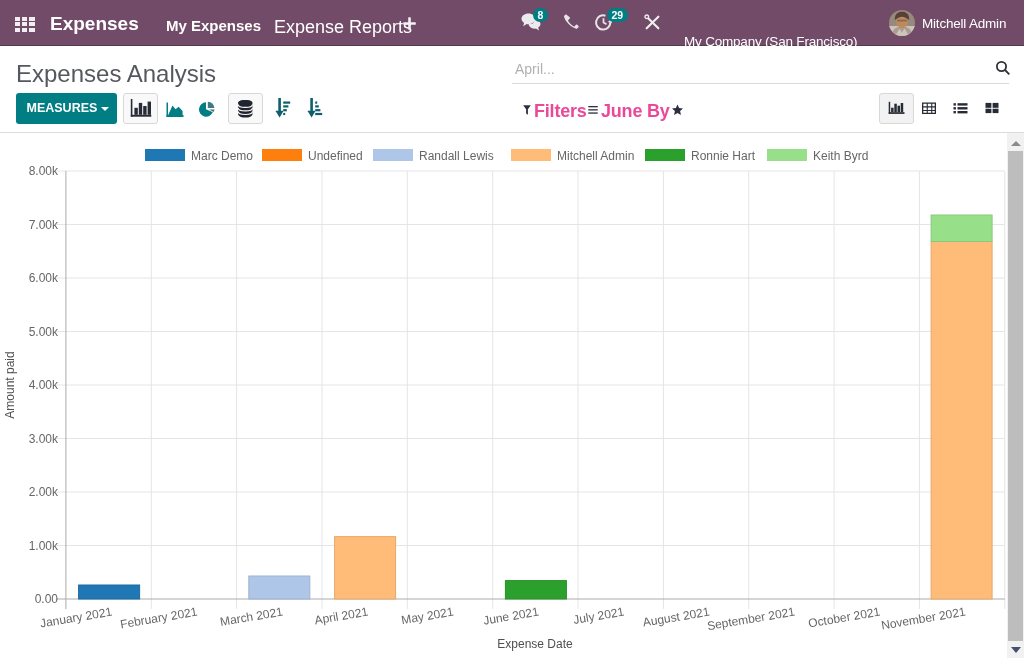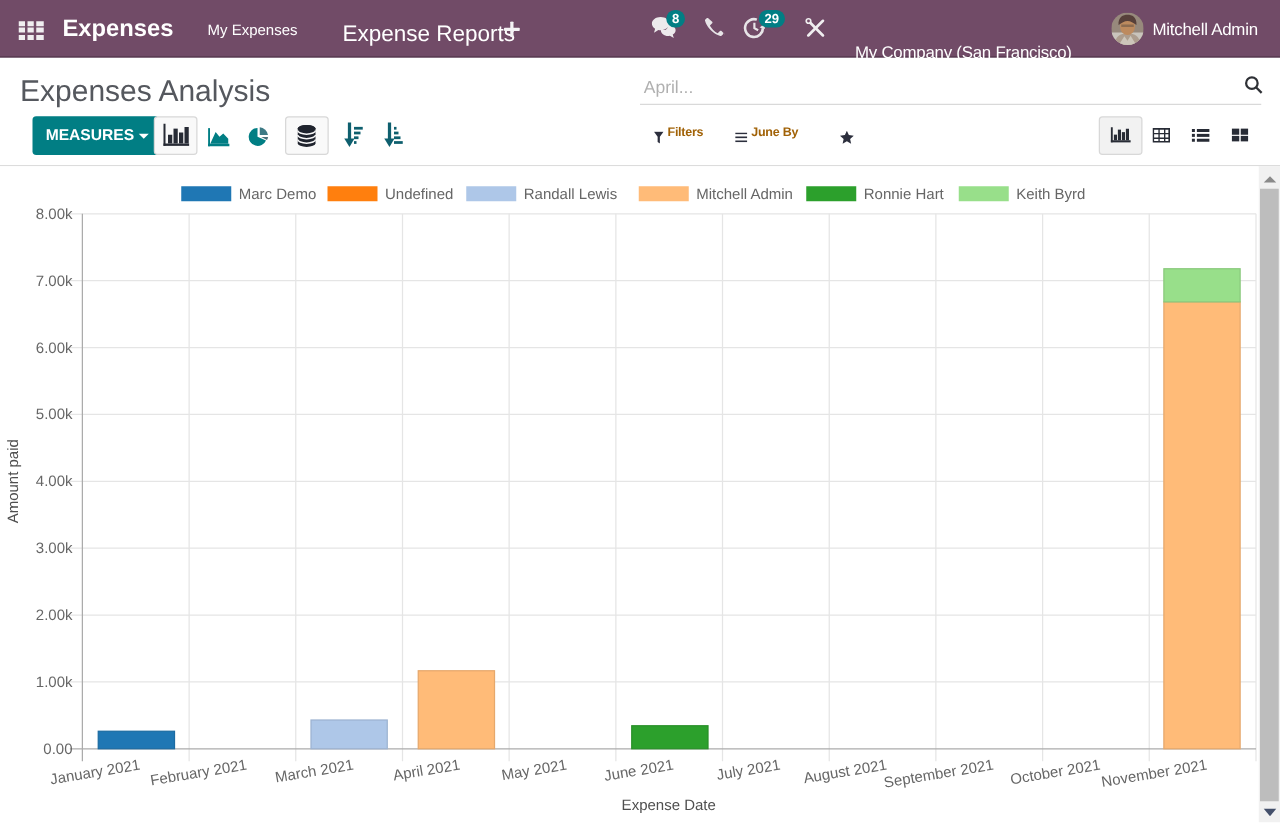--- a/index.html
+++ b/index.html
@@ -12,48 +12,48 @@
   background:#714B67; border-bottom:1px solid #54394e; }
 #nav .abs { position:absolute; }
 .navtxt { color:#fff; white-space:nowrap; }
 
 
 #grid { left:15px; top:17px; width:20px; height:16px; display:grid;
   grid-template-columns:repeat(3,5.4px); grid-template-rows:repeat(3,3.8px); gap:1.7px; }
 #grid i { background:#f0eef0; display:block; }
 
 #brand { left:50px; top:13px; font-size:19px; font-weight:bold; }
-#m1 { left:166px; top:17px; font-size:12px; }
+#m1 { left:166px; top:17px; font-size:15px;font-weight:bold; }
 #m2 { left:274px; top:17px; font-size:18px;text-align:right; }
 
 .badge { position:absolute; background:#017e84; color:#fff; font-size:10.5px;
   font-weight:bold; border-radius:7px; padding:0 4.5px; height:14px; line-height:14px; }
 
 #company { left:684px; top:16px; font-size:13.5px; letter-spacing:-0.2px;margin-top:18px; }
 #uname { left:922px; top:16px; font-size:13.5px; letter-spacing:-0.2px; }
 #avatar { left:889px; top:10px; width:26px; height:26px; border-radius:50%;
   overflow:hidden; }
 
 
 #rowA { position:absolute; left:0; top:47px; width:1024px; height:43px; background:#fff; }
 #title { position:absolute; left:16px; top:13px; font-size:24px; color:#55585e; }
 #searchph { position:absolute; left:515px; top:14px; font-size:14px; color:#b0b0b0; }
 #searchline { position:absolute; left:512px; top:36px; width:497px; height:1px; background:#d9d9d9; }
 
 #rowB { position:absolute; left:0; top:90px; width:1024px; height:43px; background:#fff;
   border-bottom:1px solid #dcdcdc; }
 #measures { position:absolute; left:16px; top:3px; width:101px; height:31px;
   background:#017e84; color:#fff; border-radius:3px; font-size:12.5px; font-weight:bold;
-  text-align:left; padding-left:10.5px; line-height:31px;margin-left:10px; }
+  text-align:left; padding-left:10.5px; line-height:31px; }
 #measures .car { position:absolute; right:8.5px; top:13.5px; width:0; height:0;
   border-left:4.3px solid transparent; border-right:4.3px solid transparent;
   border-top:4.8px solid #fff; }
 .ibox { position:absolute; top:3px; width:35px; height:31px; border:1px solid #d8d8d8;
   background:#f9f9f9; border-radius:3px; }
-.fgf { position:absolute; top:11px; font-size:10px; font-weight:bold; letter-spacing:-0.2px; color:#a16207; white-space:nowrap; }
+.fgf { position:absolute; top:11px; font-size:18px; font-weight:bold; letter-spacing:-0.2px; color:#ec4899; white-space:nowrap; }
 
 
 #chart { position:absolute; left:0; top:133px; width:1007px; height:525px; background:#fff; }
 
 
 #sb { position:absolute; left:1007px; top:133px; width:17px; height:525px; background:#f1f1f1; }
 #sb .thumb { position:absolute; left:1px; top:18px; width:15px; height:490px; background:#bdbdbd; }
 #sb .up { position:absolute; left:4px; top:8px; width:0; height:0;
   border-left:5px solid transparent; border-right:5px solid transparent;
   border-bottom:5px solid #8a8a8a; }

